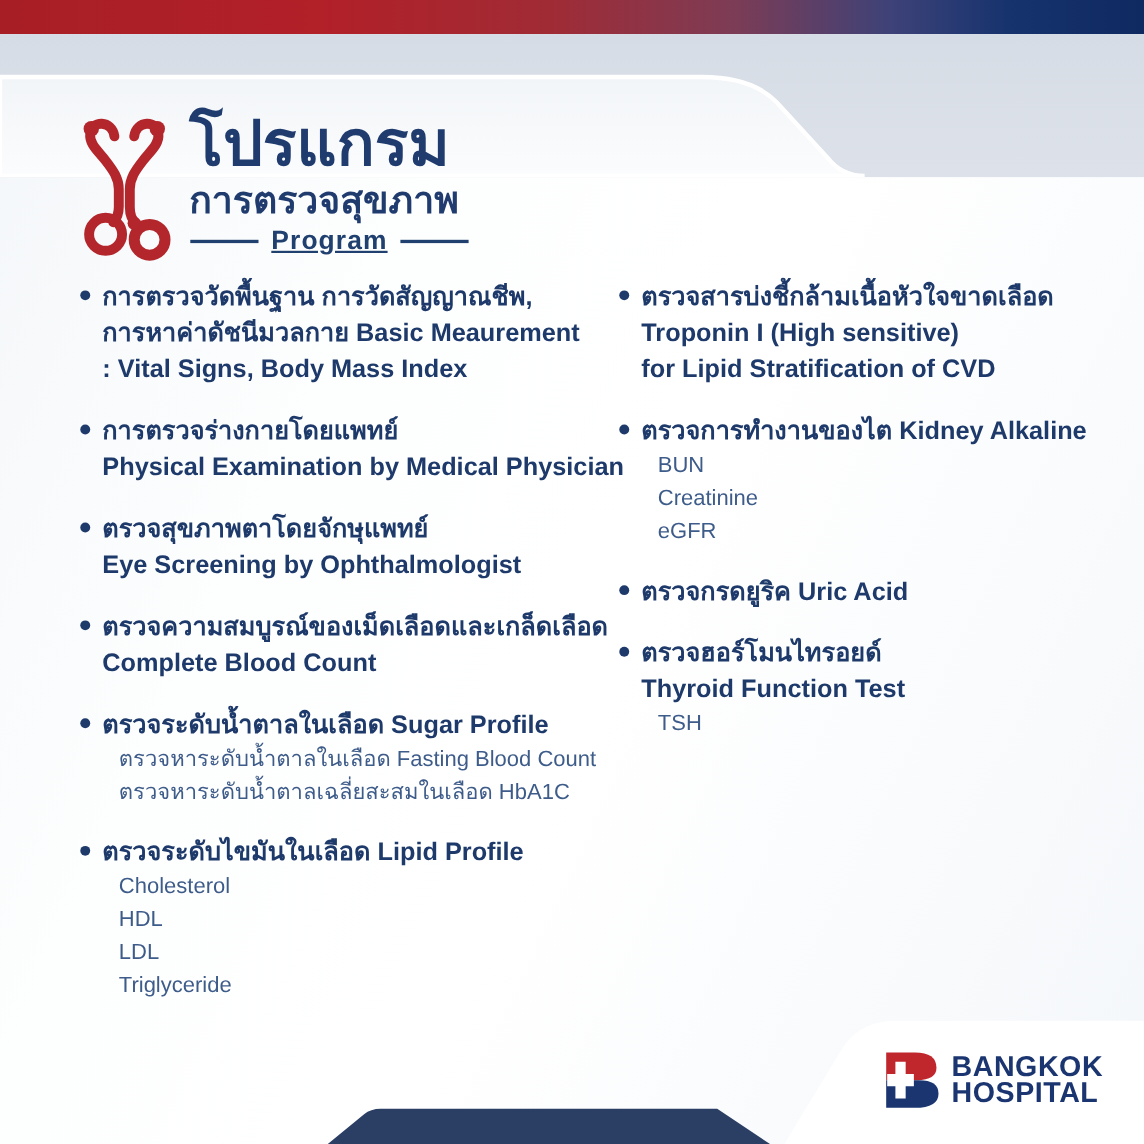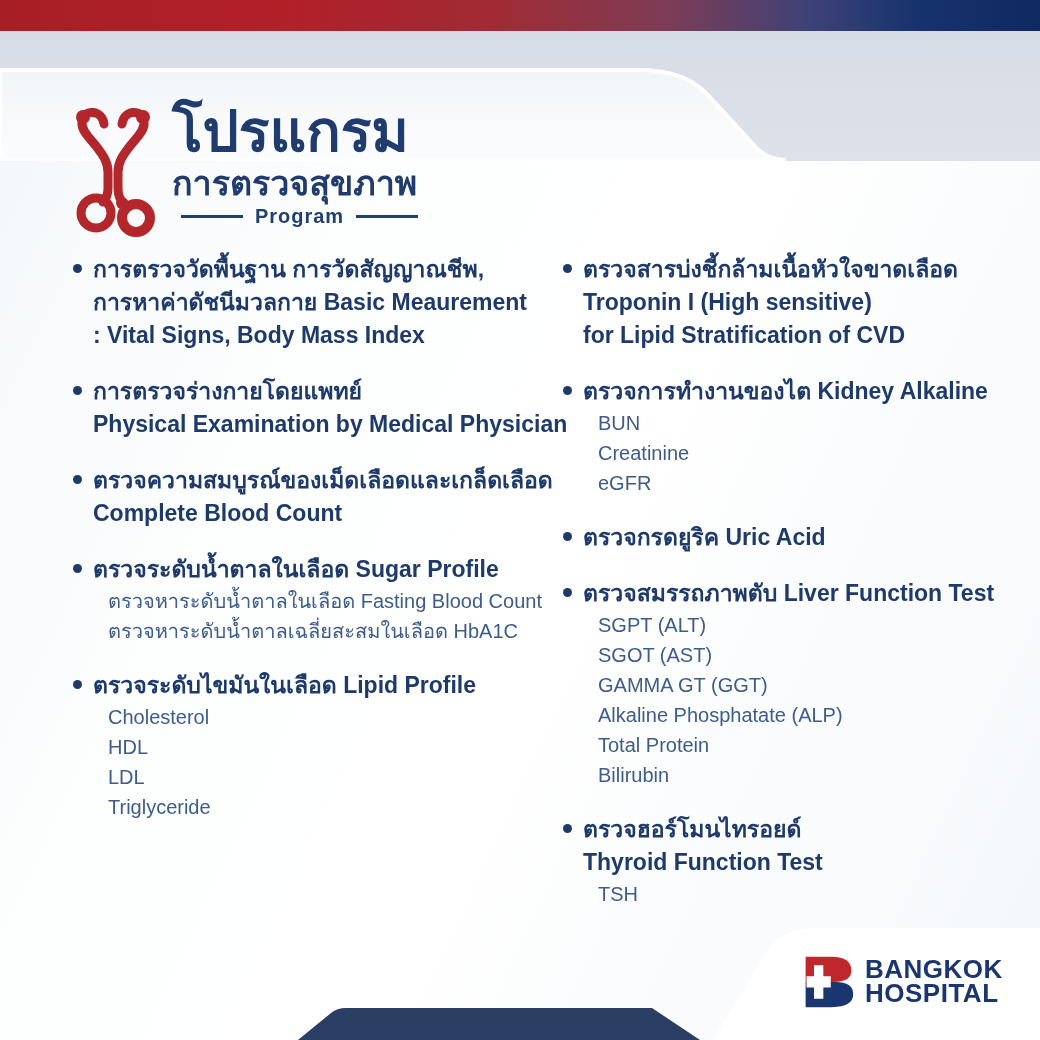--- a/index.html
+++ b/index.html
@@ -23,21 +23,21 @@
     background:linear-gradient(180deg,#d6dce5 0%,#dde2ea 100%);
   }
   .header-curve{position:absolute;left:0;top:31px;width:1040px;height:130px;}
   
   .steth{position:absolute;left:70px;top:100px;width:100px;height:140px;}
   .title-block{position:absolute;left:172px;top:100px;width:420px;}
   .title-main{font-size:57px;line-height:62px;font-weight:bold;color:#203c6f;letter-spacing:0;}
   .title-sub{font-size:34px;line-height:42px;font-weight:bold;color:#203c6f;}
   .program-row{display:flex;align-items:center;gap:12px;margin-top:1px;width:255px;justify-content:center;}
   .program-row .rule{width:62px;height:3px;background:#20406f;}
-  .program-label{font-size:20px;font-weight:bold;color:#20406f;letter-spacing:1px;}
+  .program-label{font-size:24px;font-weight:bold;color:#20406f;letter-spacing:1px;text-decoration:underline;}
   
   .col{position:absolute;top:253px;}
   .col-left{left:73px;width:480px;}
   .col-right{left:563px;width:465px;}
   .item{position:relative;padding-left:20px;margin-bottom:23px;}
   .bullet{position:absolute;left:0;top:11px;width:9px;height:9px;border-radius:50%;background:#1e3a6b;}
   .bold-line{font-weight:bold;font-size:23px;line-height:33px;color:#1e3a6b;white-space:nowrap;}
   .sub-line{font-weight:normal;font-size:20px;line-height:30px;color:#3e5c8a;padding-left:15px;white-space:nowrap;}
   
   .footer-svg{position:absolute;left:0;bottom:0;width:1040px;height:140px;}
@@ -96,20 +96,25 @@
         <div class="bold-line">การหาค่าดัชนีมวลกาย Basic Meaurement</div>
         <div class="bold-line">: Vital Signs, Body Mass Index</div>
       </div>
       <div class="item">
         <span class="bullet"></span>
         <div class="bold-line">การตรวจร่างกายโดยแพทย์</div>
         <div class="bold-line">Physical Examination by Medical Physician</div>
       </div>
       <div class="item">
         <span class="bullet"></span>
+        <div class="bold-line">ตรวจสุขภาพตาโดยจักษุแพทย์</div>
+        <div class="bold-line">Eye Screening by Ophthalmologist</div>
+      </div>
+      <div class="item">
+        <span class="bullet"></span>
         <div class="bold-line">ตรวจความสมบูรณ์ของเม็ดเลือดและเกล็ดเลือด</div>
         <div class="bold-line">Complete Blood Count</div>
       </div>
       <div class="item">
         <span class="bullet"></span>
         <div class="bold-line">ตรวจระดับน้ำตาลในเลือด Sugar Profile</div>
         <div class="sub-line">ตรวจหาระดับน้ำตาลในเลือด Fasting Blood Count</div>
         <div class="sub-line">ตรวจหาระดับน้ำตาลเฉลี่ยสะสมในเลือด HbA1C</div>
       </div>
       <div class="item">
@@ -134,30 +139,20 @@
         <div class="sub-line">BUN</div>
         <div class="sub-line">Creatinine</div>
         <div class="sub-line">eGFR</div>
       </div>
       <div class="item">
         <span class="bullet"></span>
         <div class="bold-line">ตรวจกรดยูริค Uric Acid</div>
       </div>
       <div class="item">
         <span class="bullet"></span>
-        <div class="bold-line">ตรวจสมรรถภาพตับ Liver Function Test</div>
-        <div class="sub-line">SGPT (ALT)</div>
-        <div class="sub-line">SGOT (AST)</div>
-        <div class="sub-line">GAMMA GT (GGT)</div>
-        <div class="sub-line">Alkaline Phosphatate (ALP)</div>
-        <div class="sub-line">Total Protein</div>
-        <div class="sub-line">Bilirubin</div>
-      </div>
-      <div class="item">
-        <span class="bullet"></span>
         <div class="bold-line">ตรวจฮอร์โมนไทรอยด์</div>
         <div class="bold-line">Thyroid Function Test</div>
         <div class="sub-line">TSH</div>
       </div>
     </div>
 
   <svg class="footer-svg" viewBox="0 900 1040 140" preserveAspectRatio="none">
     <path d="M298,1040 L331,1013 Q337,1008 346,1008 L652,1008 L700,1040 Z" fill="#2b3e64"></path>
     <path d="M1040,928 L814,928 Q780,928 764,956 L713,1040 L1040,1040 Z" fill="#ffffff"></path>
   </svg>

